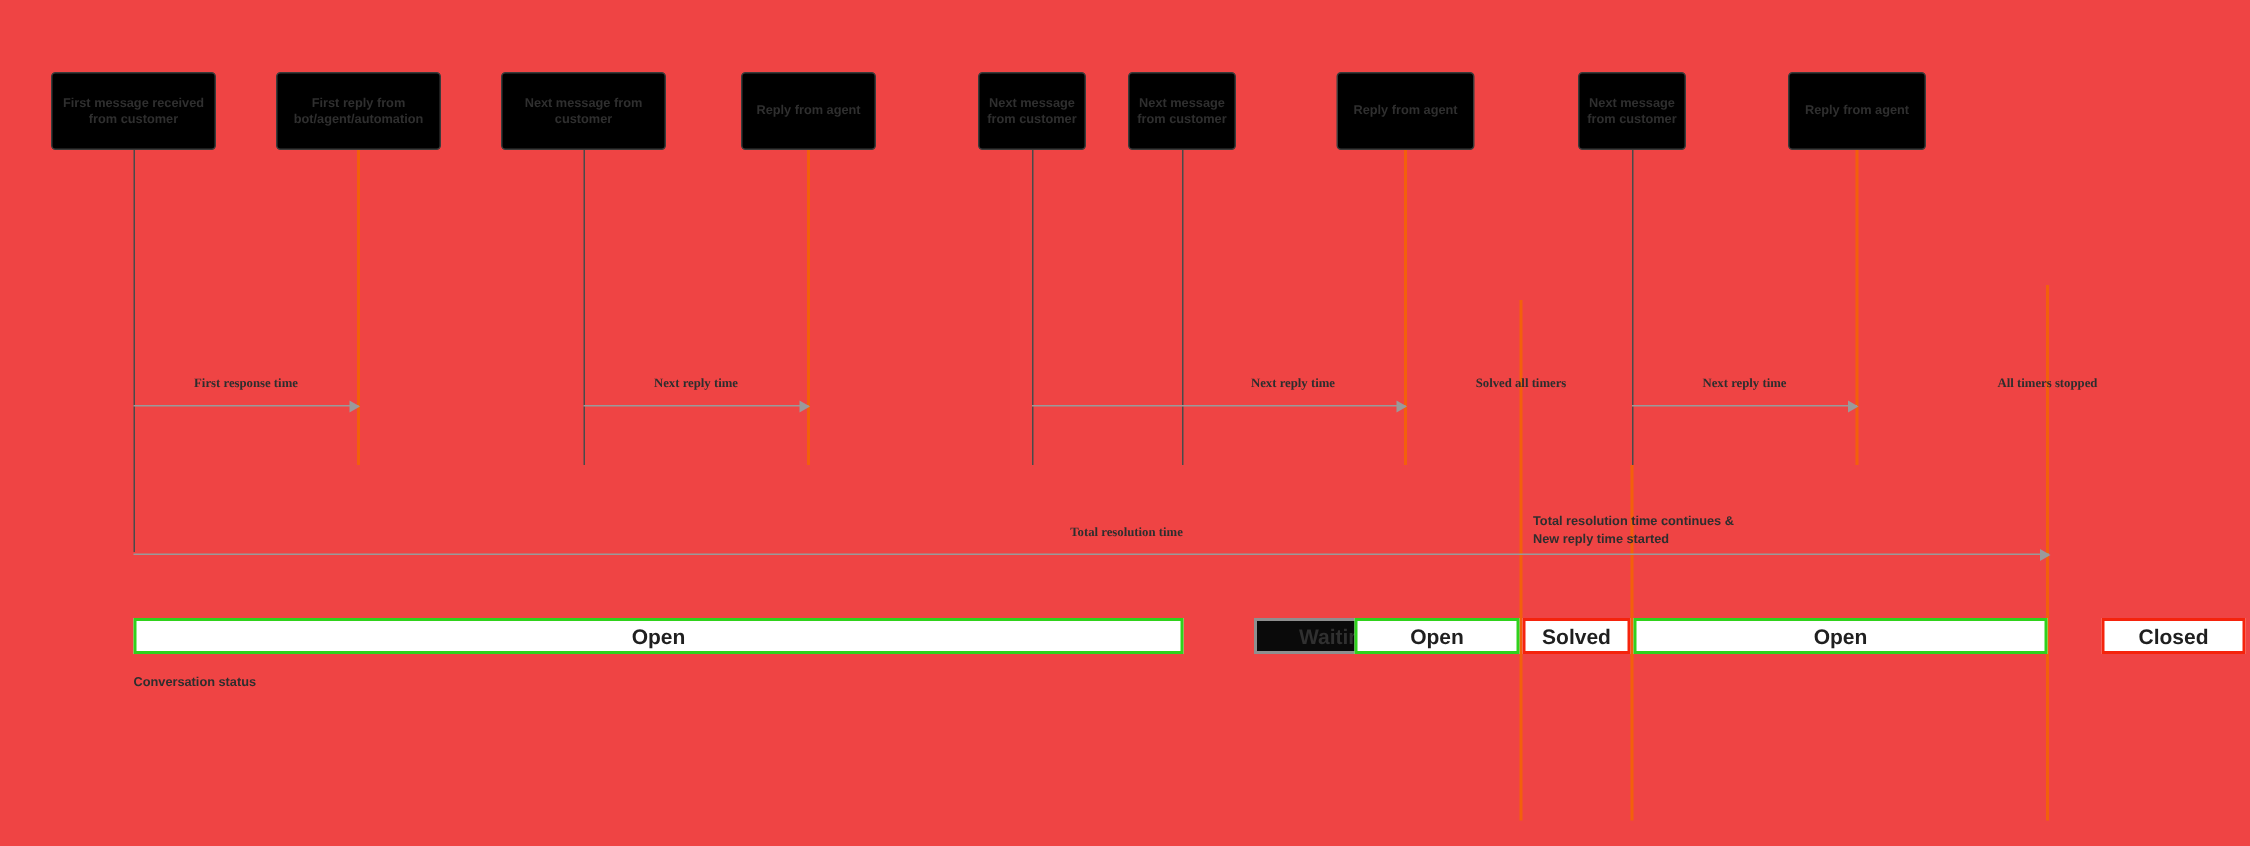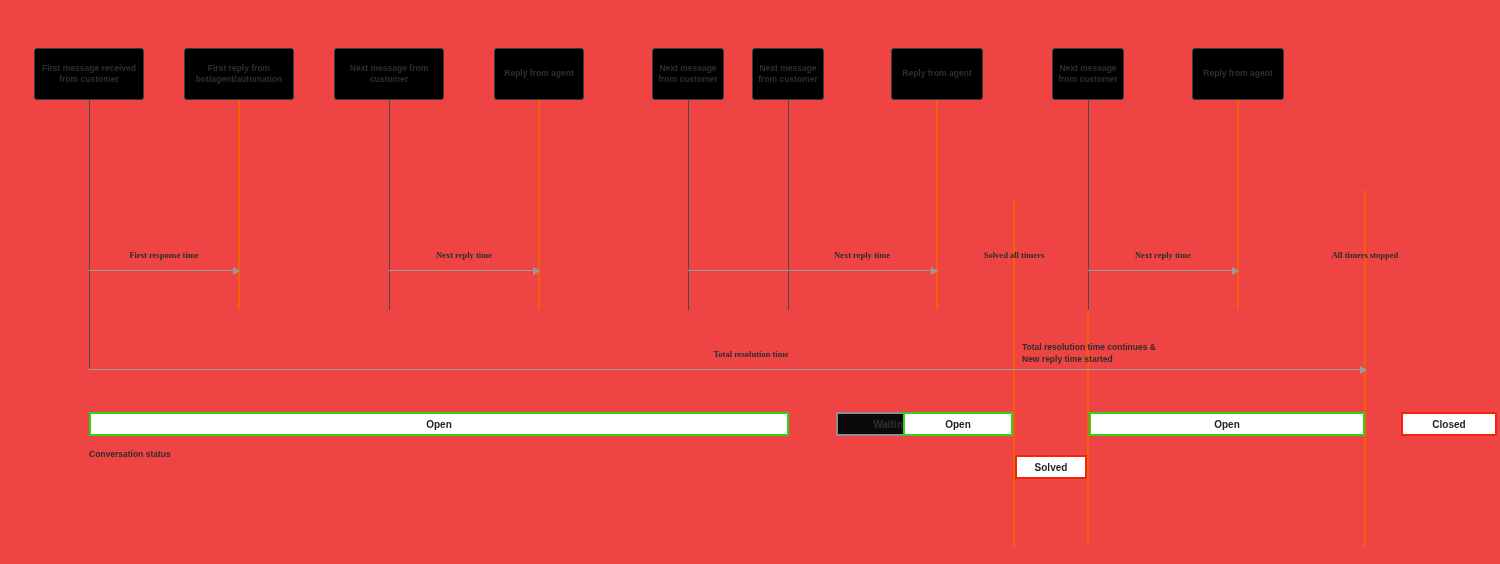--- a/index.html
+++ b/index.html
@@ -90,26 +90,26 @@
   
   .status-seg {
     position: absolute;
     box-sizing: border-box;
     height: 24px;
     border-width: 2px;
     border-style: solid;
     display: flex;
     align-items: center;
     justify-content: center;
-    font-size: 10px;
+    font-size: 14px;
     font-weight: bold;
   }
   .status-seg.open    { background:#ffffff; border-color:#2fd21c; color:#1f1f1f; }
   .status-seg.waiting { background:#0a0a0a; border-color:#8f8f8f; color:#303030; }
-  .status-seg.solved  { background:#ffffff; border-color:#f5230c; color:#1f1f1f;margin-top:43px; }
+  .status-seg.solved  { background:#ffffff; border-color:#f5230c; color:#1f1f1f; }
   .status-seg.closed  { background:#ffffff; border-color:#f5230c; color:#1f1f1f;margin-left:34px; }
 
   #status-caption {
     position: absolute;
     color: #2e2e2e;
     font-size: 8.5px;
     font-weight: bold;
     white-space: nowrap;
   }
 </style>

